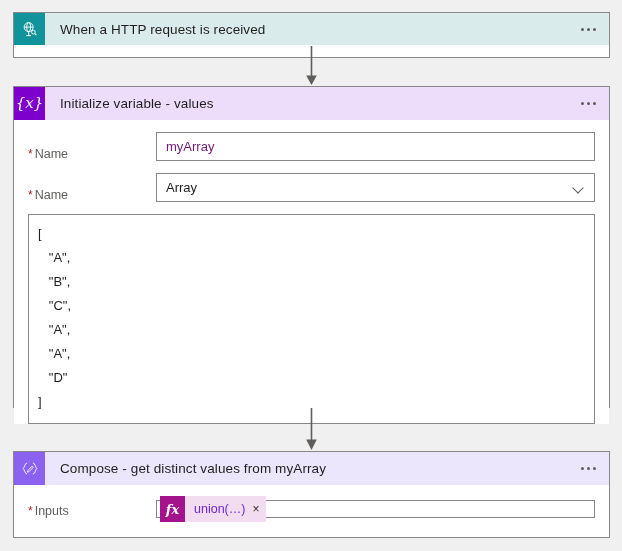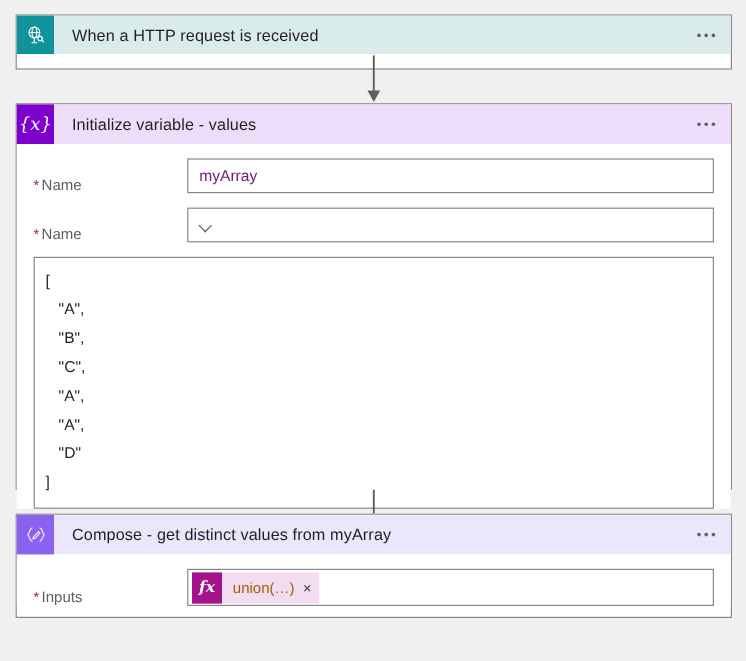--- a/index.html
+++ b/index.html
@@ -76,21 +76,21 @@
   #trigger-card { top: 12px; height: 46px; }
   #trigger-card .card-header { background: #daebec; height: 32px; }
   #trigger-card .card-icon { background: #10939a; }
 
   
   #initvar-card { top: 86px; height: 322px; }
   #initvar-card .card-header { background: #eedcfb; }
   #initvar-card .card-icon { background: #7d00cc; }
 
   
-  #compose-card { top: 428px; height: 87px; }
+  #compose-card { top: 451px; height: 87px; }
   #compose-card .card-header { background: #ece6fd; }
   #compose-card .card-icon { background: #8b62f0; }
 
   .glyph-braces {
     font-family: "DejaVu Serif", serif;
     font-style: italic;
     font-size: 15px;
     line-height: 1;
   }
 
@@ -168,21 +168,21 @@
     font-size: 13px;
     color: #201f1e;
     line-height: 24px;
     white-space: pre;
   }
 
   
   .token-input {
     border: 1px solid #8a8886;
     background: #fff;
-    height: 31px;
+    height: 18px;
     display: flex;
     align-items: center;
     padding: 0;
     box-sizing: border-box;
   }
   .token {
     display: flex;
     align-items: stretch;
     height: 26px;
     margin: 2px 0 2px 3px;
@@ -198,21 +198,21 @@
     font-family: "DejaVu Serif", serif;
     font-style: italic;
     font-weight: bold;
     font-size: 13px;
   }
   .token-text {
     display: flex;
     align-items: center;
     padding: 0 6px 0 9px;
     font-size: 12.5px;
-    color: #a16207;
+    color: #6d28d9;
   }
   .token-x {
     display: flex;
     align-items: center;
     padding: 0 7px 0 1px;
     font-size: 12px;
     color: #323130;
     cursor: pointer;
   }
 
@@ -281,20 +281,21 @@
           <div class="txt-input">myArray</div>
         </div>
       </div>
 
       <div class="field-row">
         <div class="field-label">
           <span class="req">*</span><span>Name</span>
         </div>
         <div class="field-control">
           <div class="combo">
+            <span class="combo-value">Array</span>
             <span class="chevron"></span>
           </div>
         </div>
       </div>
 
       <div class="field-row">
         <div class="field-control">
           <div class="json-area">
             <div class="json-line">[</div>
             <div class="json-line">   "A",</div>

